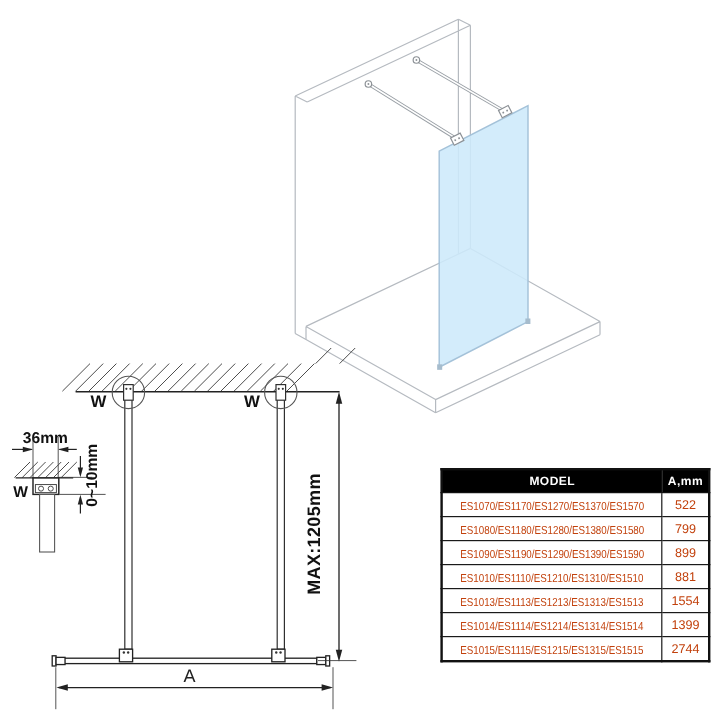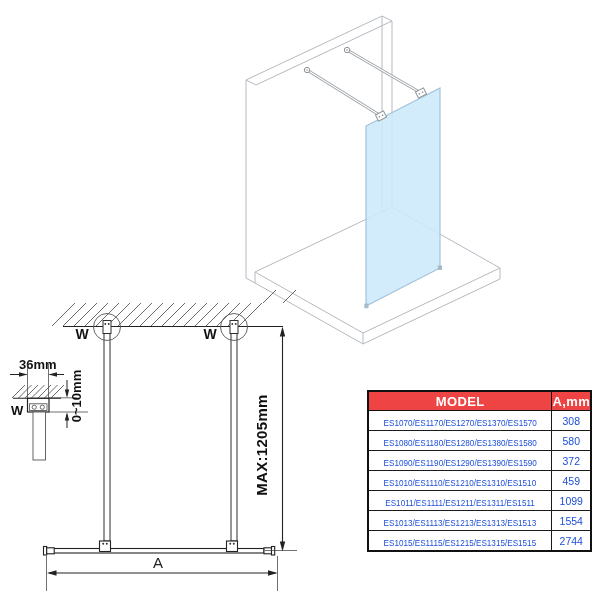--- a/index.html
+++ b/index.html
@@ -7,24 +7,24 @@
           font-family:"Liberation Sans",sans-serif;}
   svg{position:absolute;left:0;top:0;}
   svg text{font-family:"Liberation Sans",sans-serif;fill:#111;}
   .dim-label{font-weight:bold;font-size:13px;}
   .dim-label-lg{font-weight:bold;font-size:15px;letter-spacing:.3px;}
   .w-label{font-weight:bold;font-size:14px;}
   .a-label{font-weight:normal;font-size:15px;fill:#222;}
 
   .spec-table{position:absolute;left:367px;top:390px;width:225px;border-collapse:collapse;
               border:2px solid #111;}
-  .spec-table th{background:#ef4444;color:#fff;font-size:13px;font-weight:bold;
+  .spec-table th{background:#000000;color:#fff;font-size:10px;font-weight:bold;
                  letter-spacing:.4px;height:18px;padding:0;border:1px solid #111;}
   .spec-table td{border:1px solid #1a1a1a;height:19px;padding:0;text-align:center;
-                 color:#1d4ed8;background:#fff;}
+                 color:#c2410c;background:#fff;}
   .spec-table td.model{width:153px;}
   .spec-table td.model span{display:inline-block;font-size:9.7px;white-space:nowrap;
                  transform:scaleX(.84);transform-origin:center center;}
   .spec-table td.val{width:72px;font-size:10.5px;}
 </style>
 </head>
 <body>
 
 <div class="canvas">
 
@@ -177,42 +177,42 @@
 <table class="spec-table">
   <thead>
     <tr>
       <th>MODEL</th>
       <th>A,mm</th>
     </tr>
   </thead>
   <tbody>
     <tr>
       <td class="model"><span>ES1070/ES1170/ES1270/ES1370/ES1570</span></td>
-      <td class="val">308</td>
+      <td class="val">522</td>
     </tr>
     <tr>
       <td class="model"><span>ES1080/ES1180/ES1280/ES1380/ES1580</span></td>
-      <td class="val">580</td>
+      <td class="val">799</td>
     </tr>
     <tr>
       <td class="model"><span>ES1090/ES1190/ES1290/ES1390/ES1590</span></td>
-      <td class="val">372</td>
+      <td class="val">899</td>
     </tr>
     <tr>
       <td class="model"><span>ES1010/ES1110/ES1210/ES1310/ES1510</span></td>
-      <td class="val">459</td>
-    </tr>
-    <tr>
-      <td class="model"><span>ES1011/ES1111/ES1211/ES1311/ES1511</span></td>
-      <td class="val">1099</td>
+      <td class="val">881</td>
     </tr>
     <tr>
       <td class="model"><span>ES1013/ES1113/ES1213/ES1313/ES1513</span></td>
       <td class="val">1554</td>
     </tr>
     <tr>
+      <td class="model"><span>ES1014/ES1114/ES1214/ES1314/ES1514</span></td>
+      <td class="val">1399</td>
+    </tr>
+    <tr>
       <td class="model"><span>ES1015/ES1115/ES1215/ES1315/ES1515</span></td>
       <td class="val">2744</td>
     </tr>
   </tbody>
 </table>
 
 </div>
 
 </body></html>

